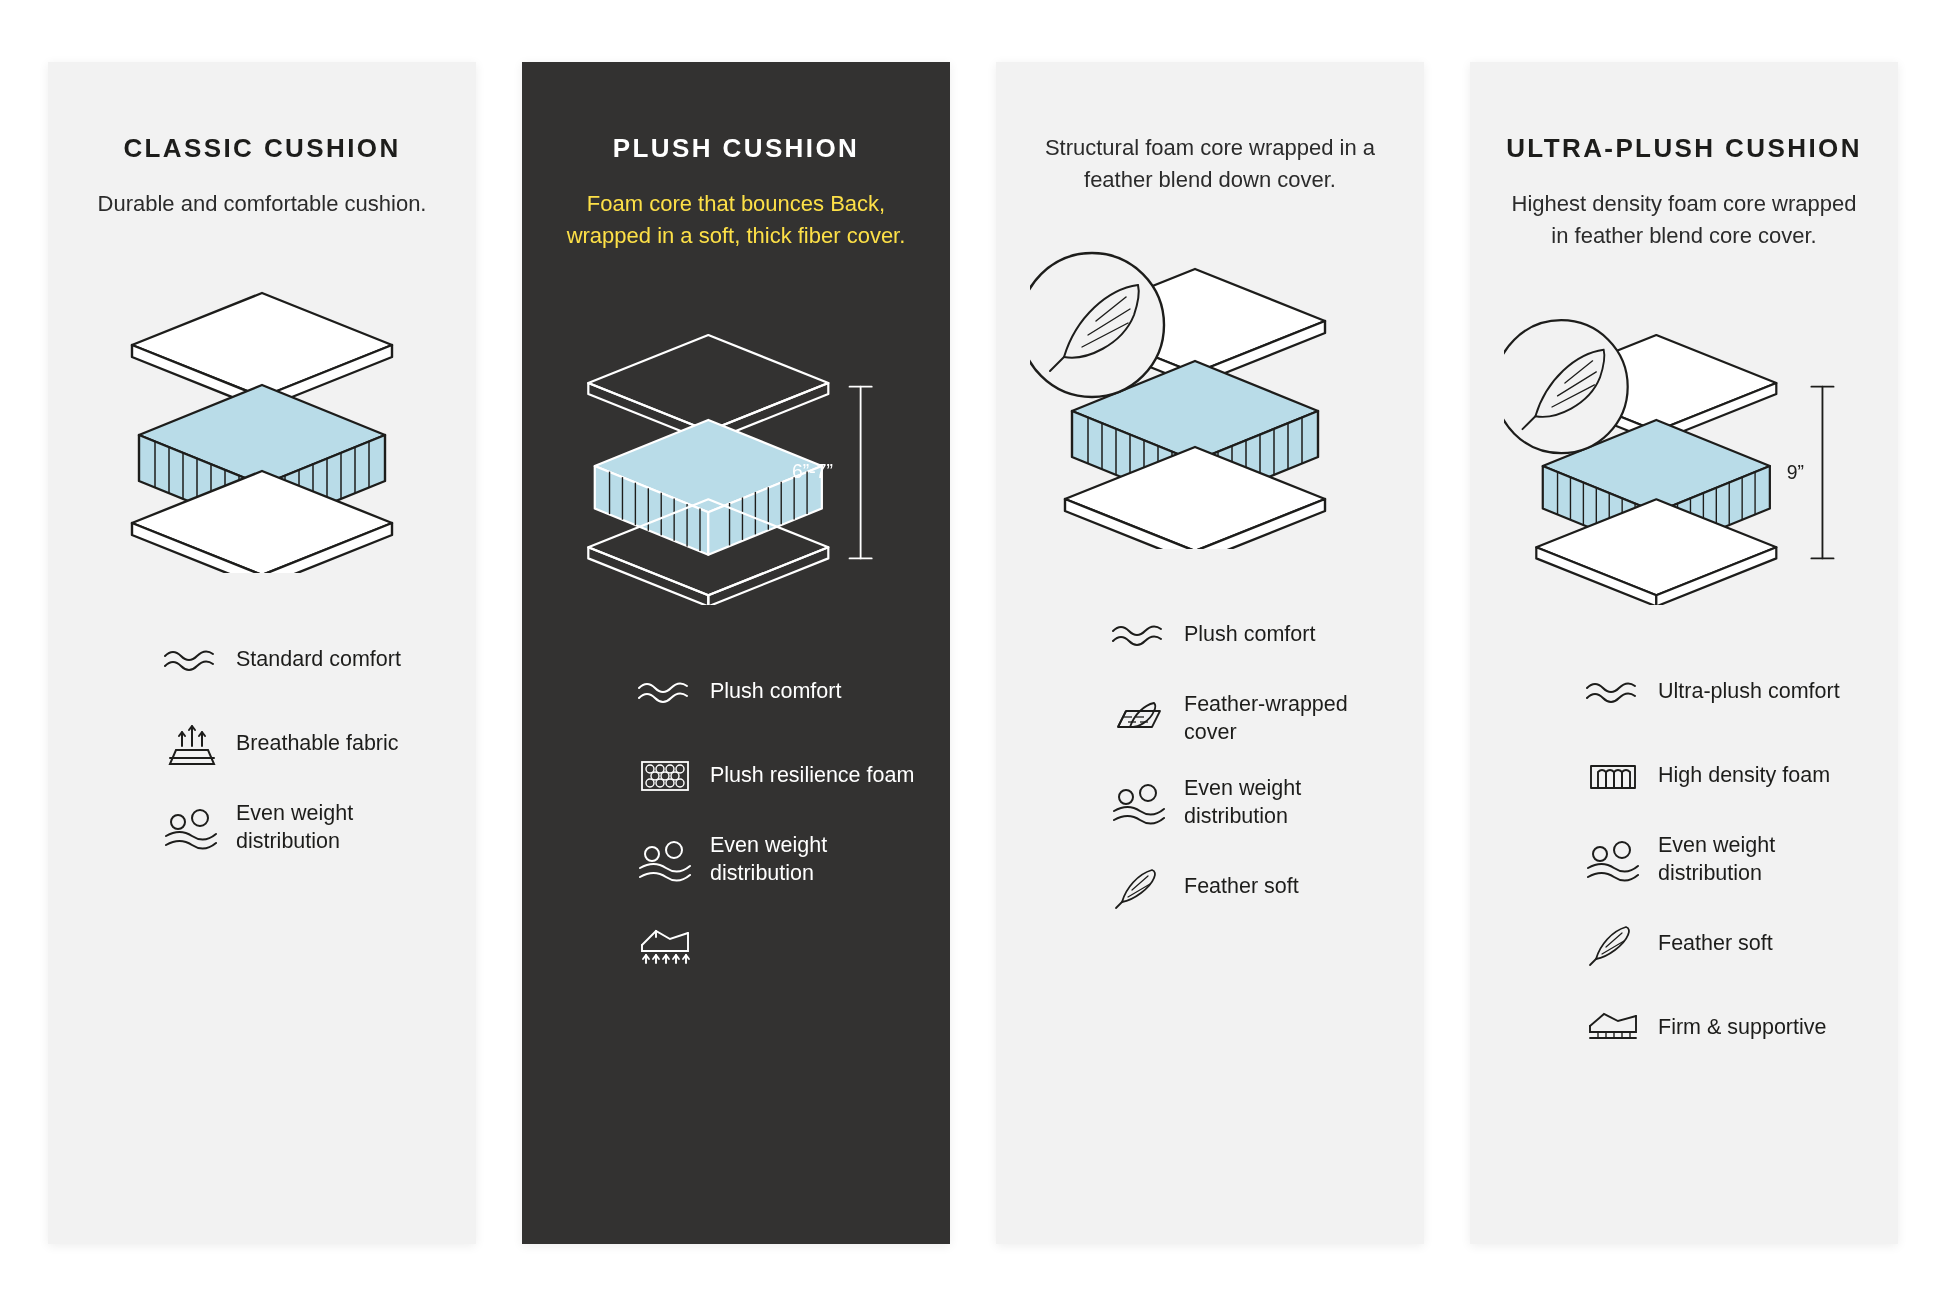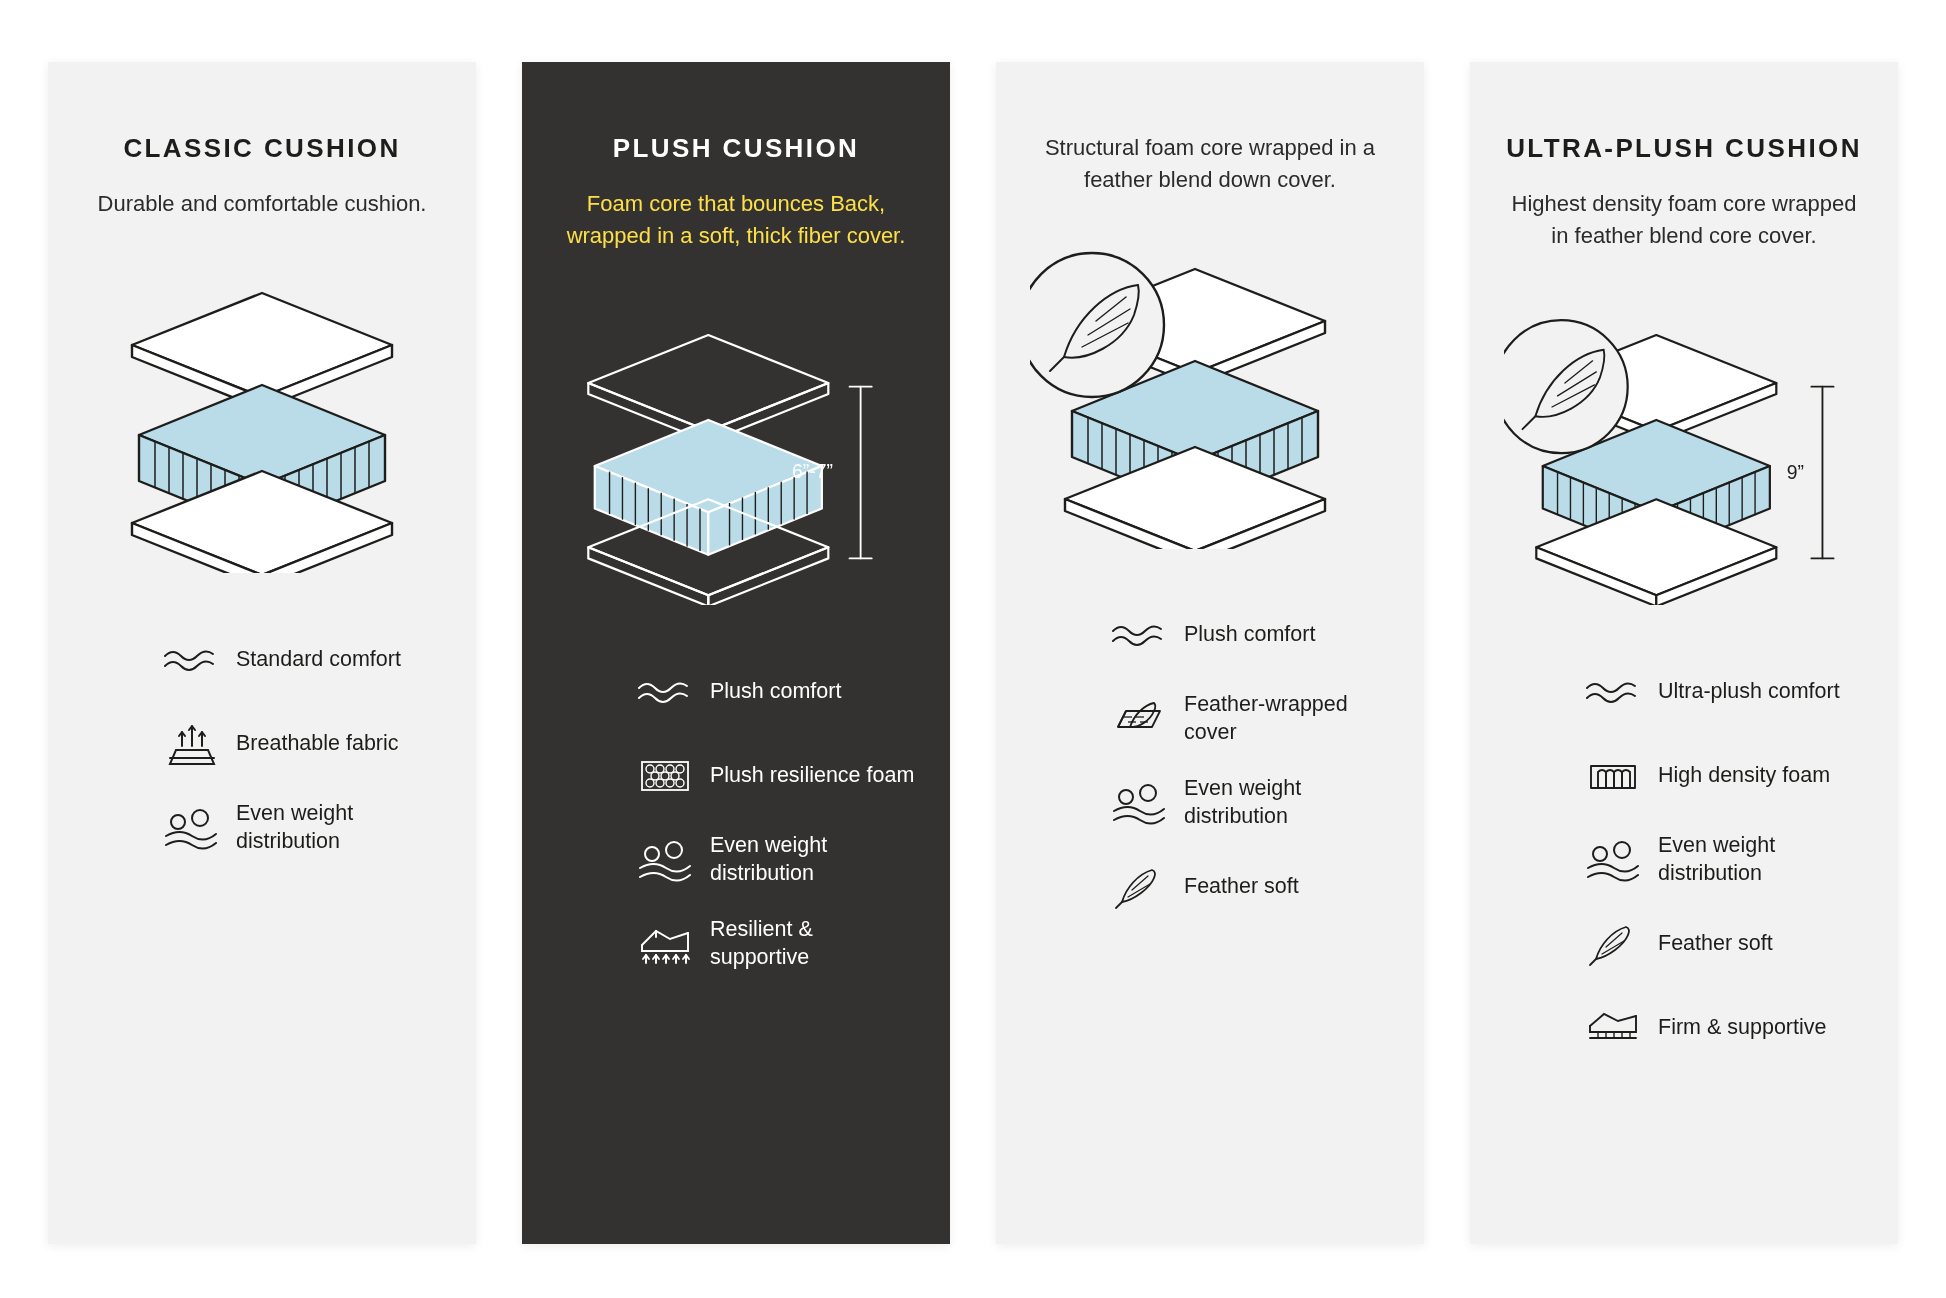--- a/index.html
+++ b/index.html
@@ -298,21 +298,20 @@
                 <path d="M20 34 l-3 4 M20 34 l3 4"></path>
             <line x1="30" y1="42" x2="30" y2="34"></line>
                 <path d="M30 34 l-3 4 M30 34 l3 4"></path>
             <line x1="40" y1="42" x2="40" y2="34"></line>
                 <path d="M40 34 l-3 4 M40 34 l3 4"></path>
             <line x1="50" y1="42" x2="50" y2="34"></line>
                 <path d="M50 34 l-3 4 M50 34 l3 4"></path>
               </g>
             </svg>
         </span>
-        <span class="flabel">Resilient &amp; supportive</span>
       </div>
     </div>
   </div>
 
   <div class="card">
     <p class="card-desc">Structural foam core wrapped in a feather blend down cover.</p>
 
     <div class="illus">
       <svg width="360" height="300" viewBox="0 0 360 300">
         <g class="stroke-dark" stroke-width="2.4" stroke-linejoin="round">

